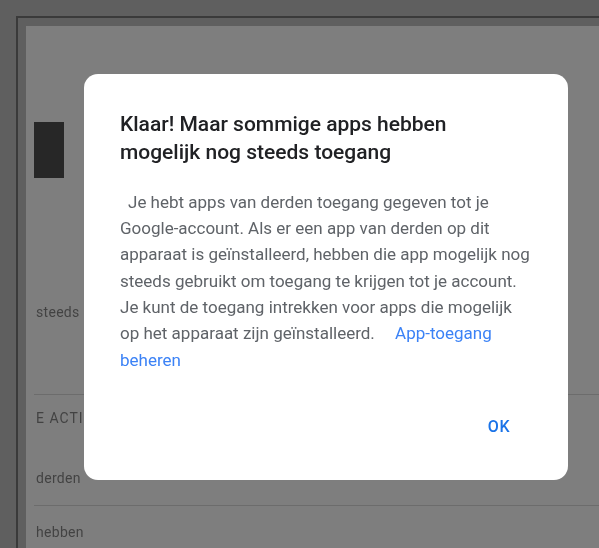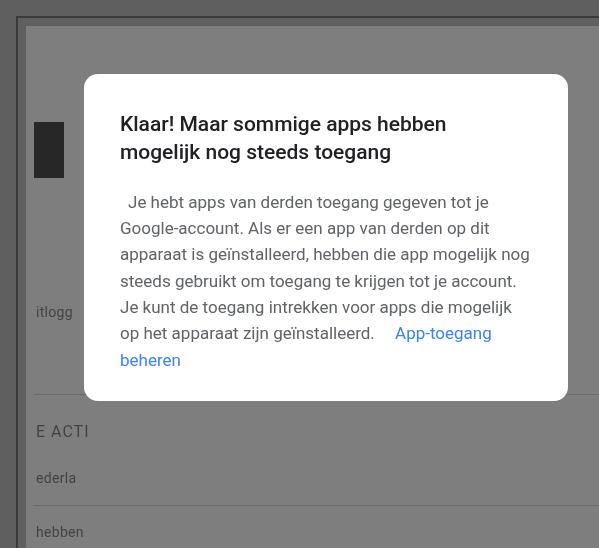--- a/index.html
+++ b/index.html
@@ -32,21 +32,21 @@
     height: 56px;
     background: #1a1a1a;
   }
   .bg-text {
     position: absolute;
     color: #5a5a5a;
     font-size: 14px;
     letter-spacing: 0.3px;
   }
   .bg-itlogg { top: 270px; left: 2px; }
-  .bg-acti { top: 388px; left: 2px; font-size: 16px; letter-spacing: 1px; }
+  .bg-acti { top: 376px; left: 2px; font-size: 14px; letter-spacing: 1px; }
   .bg-ederla { top: 436px; left: 2px; }
   .bg-worde { top: 490px; left: 2px; }
   .bg-line {
     position: absolute;
     left: 0;
     right: 0;
     height: 1px;
     background: #bdbdbd;
   }
   .bg-line1 { top: 360px; }
@@ -100,28 +100,31 @@
     padding: 8px 14px;
     cursor: pointer;
     font-family: inherit;
   }
 </style>
 </head>
 <body>
 
 <div class="bg-layer">
   <div class="bg-dark-block"></div>
-  <div class="bg-text bg-itlogg">itlogg</div>
+  <div class="bg-text bg-itlogg">steeds</div>
   <div class="bg-line bg-line1"></div>
   <div class="bg-text bg-acti">E ACTI</div>
-  <div class="bg-text bg-ederla">ederla</div>
+  <div class="bg-text bg-ederla">derden</div>
   <div class="bg-line bg-line2"></div>
   <div class="bg-text bg-worde">hebben</div>
 </div>
 
 <div class="overlay"></div>
 
 <div class="dialog">
   <h2 class="dialog-title">Klaar! Maar sommige apps hebben mogelijk nog steeds toegang</h2>
   <p class="dialog-body">
     <span>Je hebt apps van derden toegang gegeven tot je Google-account. Als er een app van derden op dit apparaat is geïnstalleerd, hebben die app mogelijk nog steeds gebruikt om toegang te krijgen tot je account. Je kunt de toegang intrekken voor apps die mogelijk op het apparaat zijn geïnstalleerd. </span><a class="dialog-link">App-toegang beheren</a>
   </p>
+  <div class="dialog-actions">
+    <button class="dialog-ok">OK</button>
+  </div>
 </div>
 
 </body></html>

